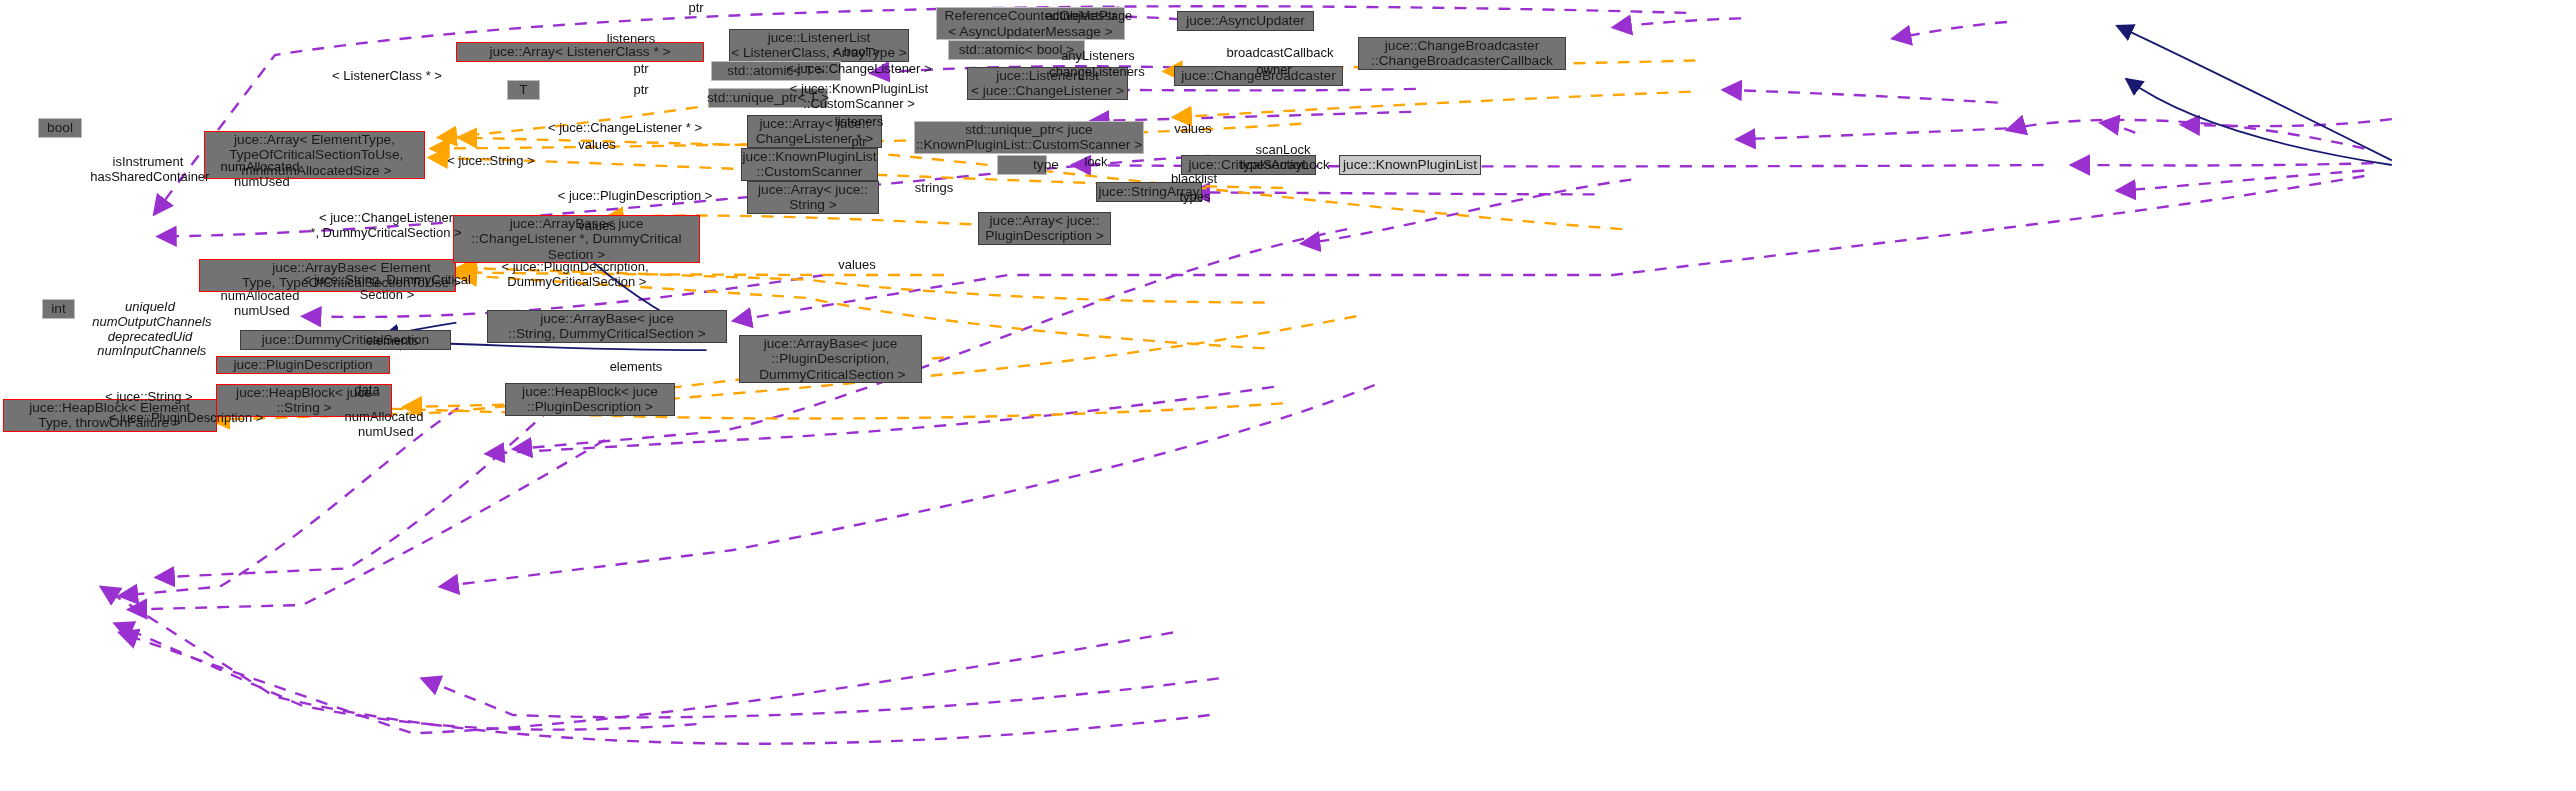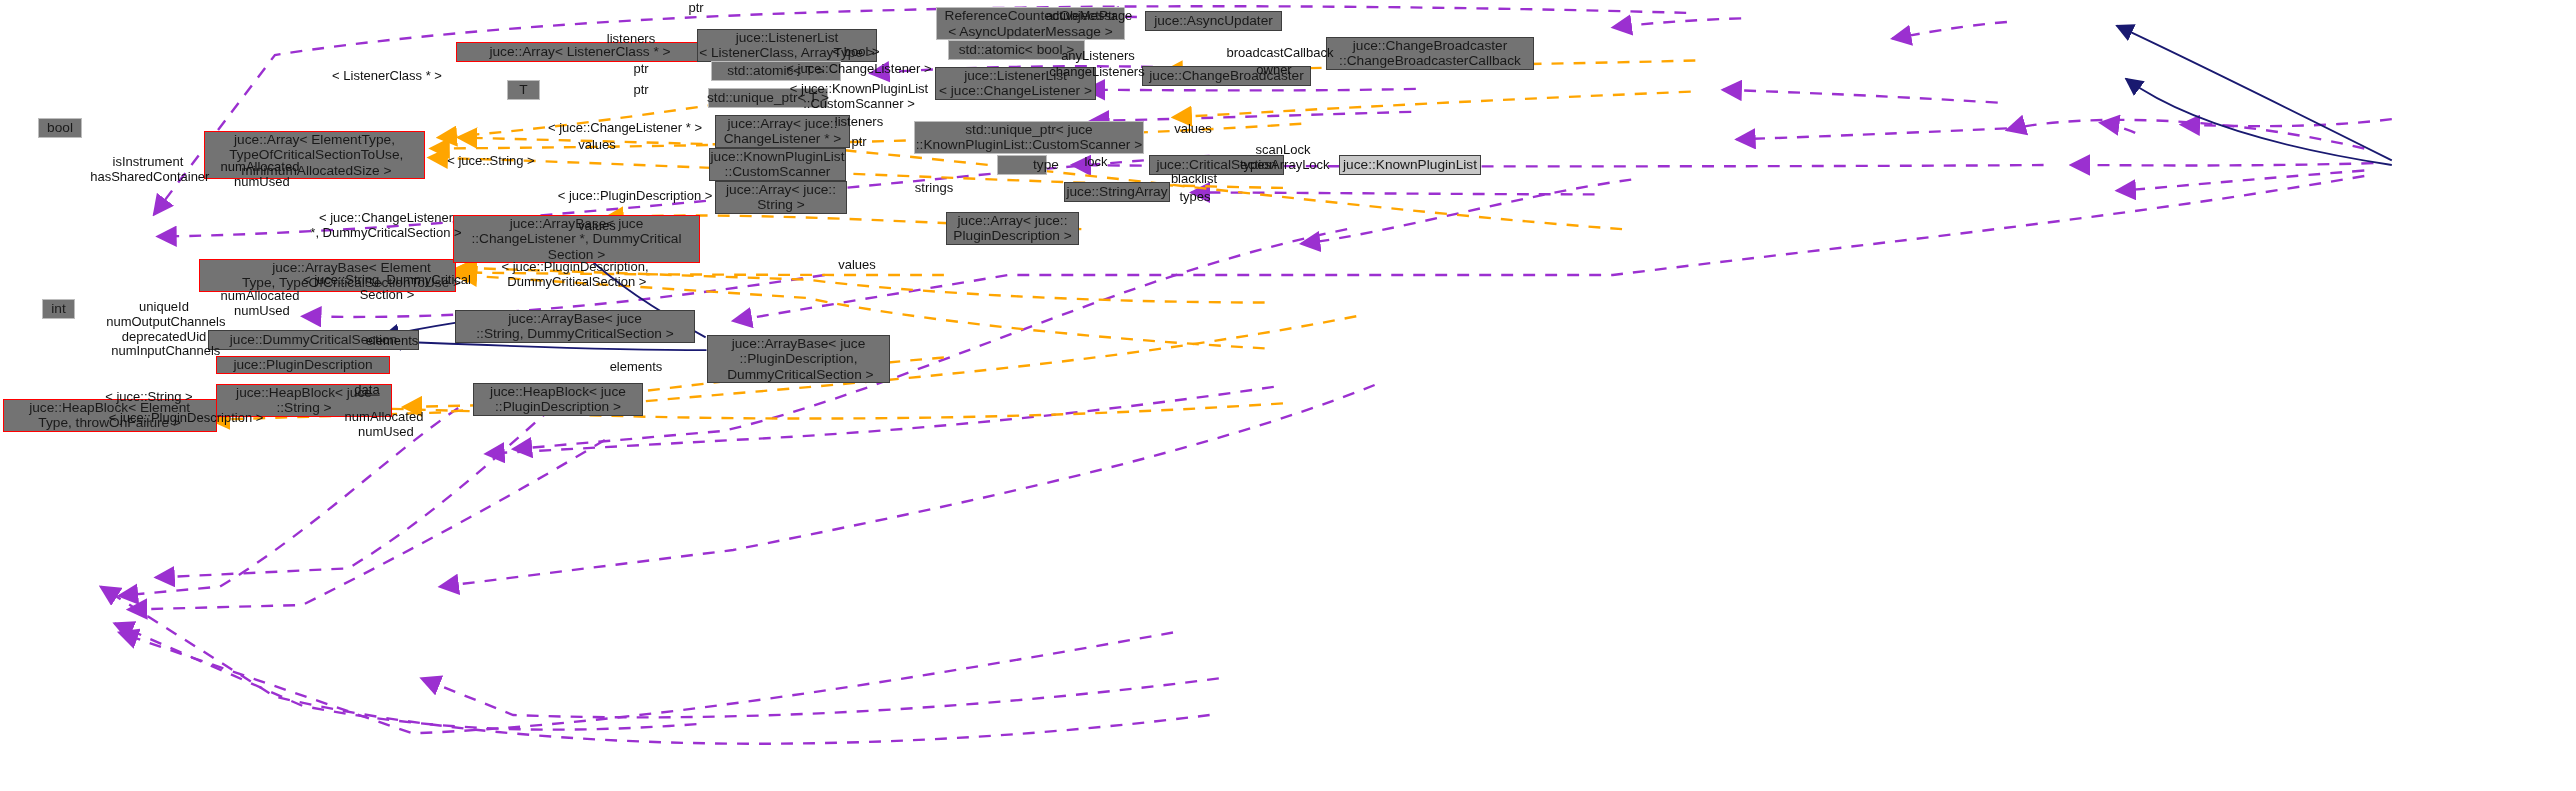--- a/index.html
+++ b/index.html
@@ -2,21 +2,21 @@
 <html style="font-size:14.7px"><head>
 <meta charset="utf-8">
 <style>
   html,body{margin:0;padding:0;background:#ffffff;}
   #stage{position:relative;width:2576px;height:792px;background:#ffffff;
          font-family:"Liberation Sans","DejaVu Sans",sans-serif;overflow:hidden;}
   #edges{position:absolute;left:0;top:0;width:2576px;height:792px;}
   .node{position:absolute;box-sizing:border-box;display:flex;align-items:center;
         justify-content:center;text-align:center;line-height:1.12;
         font-size:13.7px;color:#1a1a1a;background:#737373;white-space:pre;}
-  .n-solid{border:1.5px solid #3d3d3d;}
+  .n-solid{border:1.5px solid #3d3d3d;margin-left:32px;}
   .n-red{border:1.6px solid #ff0000;}
   .n-grey{border:1.3px solid #bdbdbd;}
   .n-hl{border:1.6px solid #3d3d3d;background:#c8c8c8;}
   .elabel{position:absolute;font-size:13px;color:#111;white-space:pre;
           text-align:center;line-height:1.14;transform:translate(-50%,-50%);}
 </style>
 </head>
 <body>
 
 <div id="stage">
@@ -183,21 +183,21 @@
       <div class="elabel" style="left: 597px; top: 226px;">values</div>
       <div class="elabel" style="left: 857px; top: 265px;">values</div>
       <div class="elabel" style="left: 575px; top: 275px;">&lt; juce::PluginDescription,
  DummyCriticalSection &gt;</div>
       <div class="elabel" style="left: 260px; top: 304px;">numAllocated
  numUsed</div>
       <div class="elabel" style="left: 387px; top: 288px;">&lt; juce::String, DummyCritical
 Section &gt;</div>
       <div class="elabel" style="left: 392px; top: 341px;">elements</div>
       <div class="elabel" style="left: 636px; top: 367px;">elements</div>
-      <div class="elabel" style="left: 164px; top: 330px;">uniqueId
+      <div class="elabel" style="left: 150px; top: 330px; font-style: italic;">uniqueId
  numOutputChannels
 deprecatedUid
  numInputChannels</div>
       <div class="elabel" style="left: 367px; top: 390px; text-decoration: underline;">data</div>
       <div class="elabel" style="left: 149px; top: 397px;">&lt; juce::String &gt;</div>
       <div class="elabel" style="left: 186px; top: 418px;">&lt; juce::PluginDescription &gt;</div>
       <div class="elabel" style="left: 384px; top: 425px;">numAllocated
  numUsed</div>
     </div>
 

